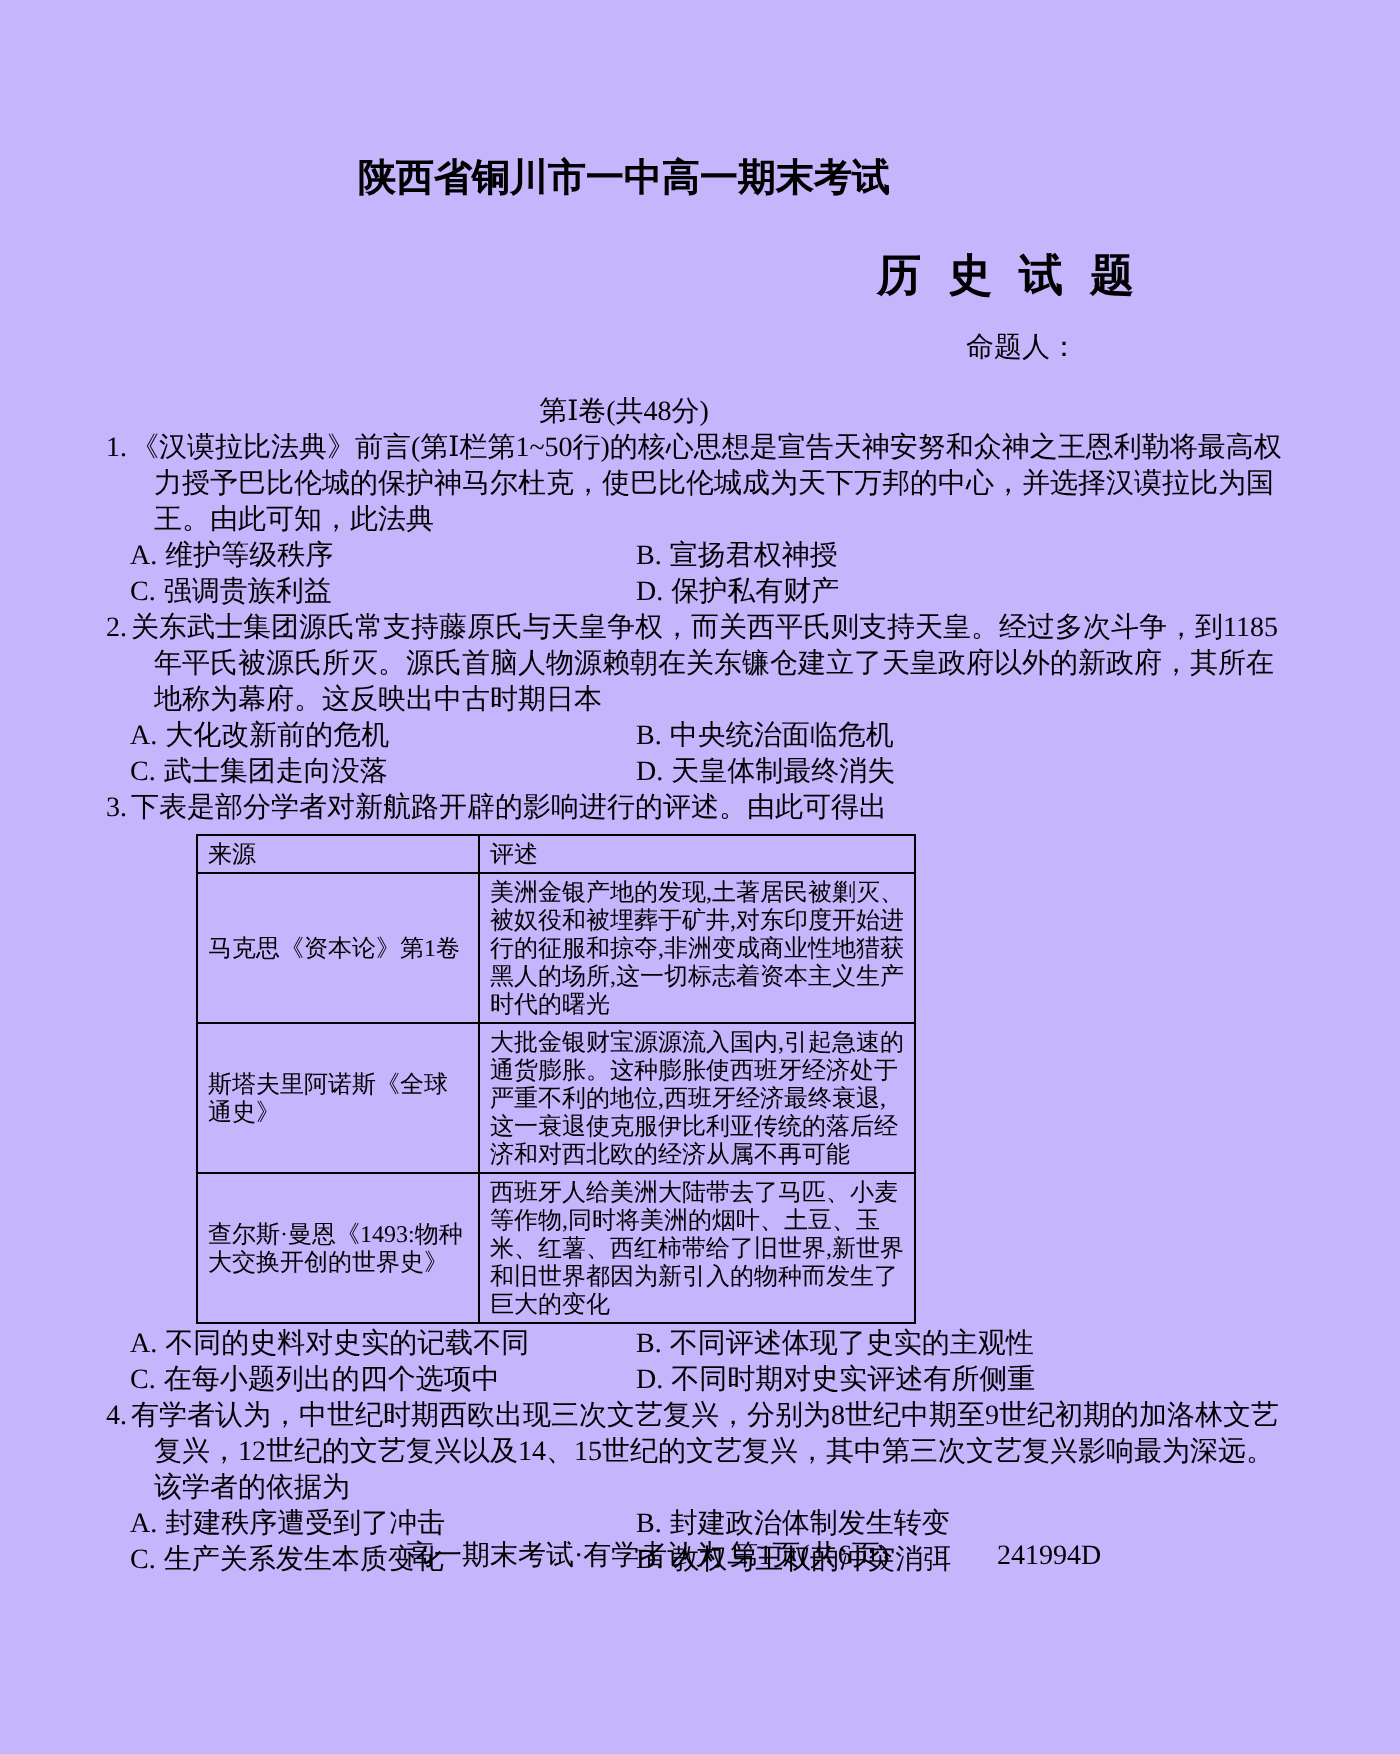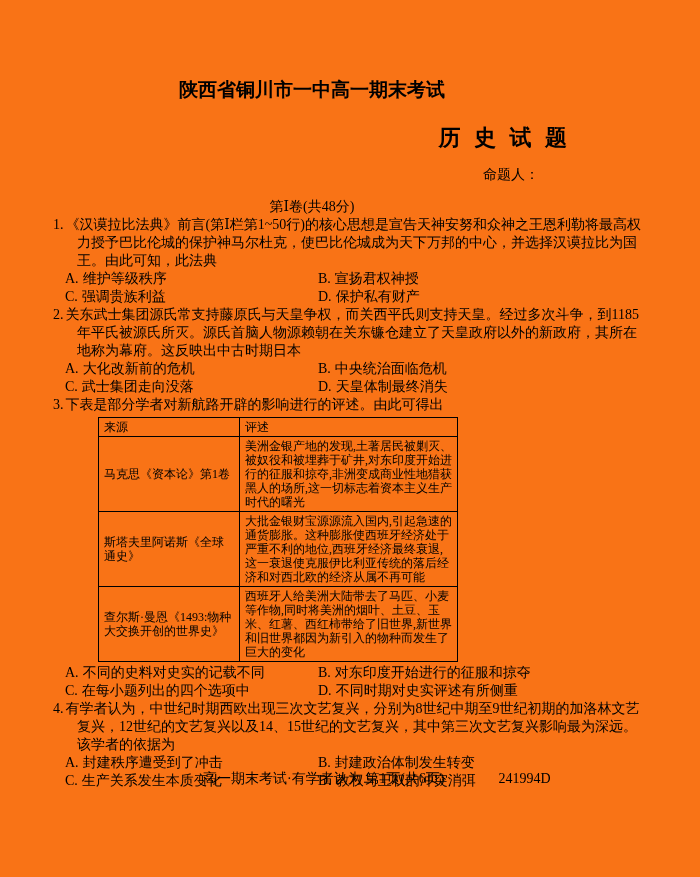--- a/index.html
+++ b/index.html
@@ -1,20 +1,20 @@
 <!DOCTYPE html>
 <html><head>
 <meta charset="utf-8">
 <style>
   html, body { margin: 0; padding: 0; background: #e8e8e8; }
   .page {
     width: 700px;
     height: 877px;
     margin: 0 auto;
-    background: #f97316;
+    background: #c4b5fd;
     color: #000000;
     font-family: "Liberation Serif", "DejaVu Serif", serif;
     font-size: 14px;
     line-height: 18px;
     position: relative;
     overflow: hidden;
   }
   .content { padding: 78px 53px 0 53px; }
 
   .school-title {
@@ -173,21 +173,21 @@
         </tbody>
       </table>
       <div class="options">
         <div class="opt-row">
           <div class="opt">
               <span class="opt-label">A.</span>
               <span>不同的史料对史实的记载不同</span>
             </div>
           <div class="opt">
               <span class="opt-label">B.</span>
-              <span>对东印度开始进行的征服和掠夺</span>
+              <span>不同评述体现了史实的主观性</span>
             </div>
         </div>
         <div class="opt-row">
           <div class="opt">
               <span class="opt-label">C.</span>
               <span>在每小题列出的四个选项中</span>
             </div>
           <div class="opt">
               <span class="opt-label">D.</span>
               <span>不同时期对史实评述有所侧重</span>

